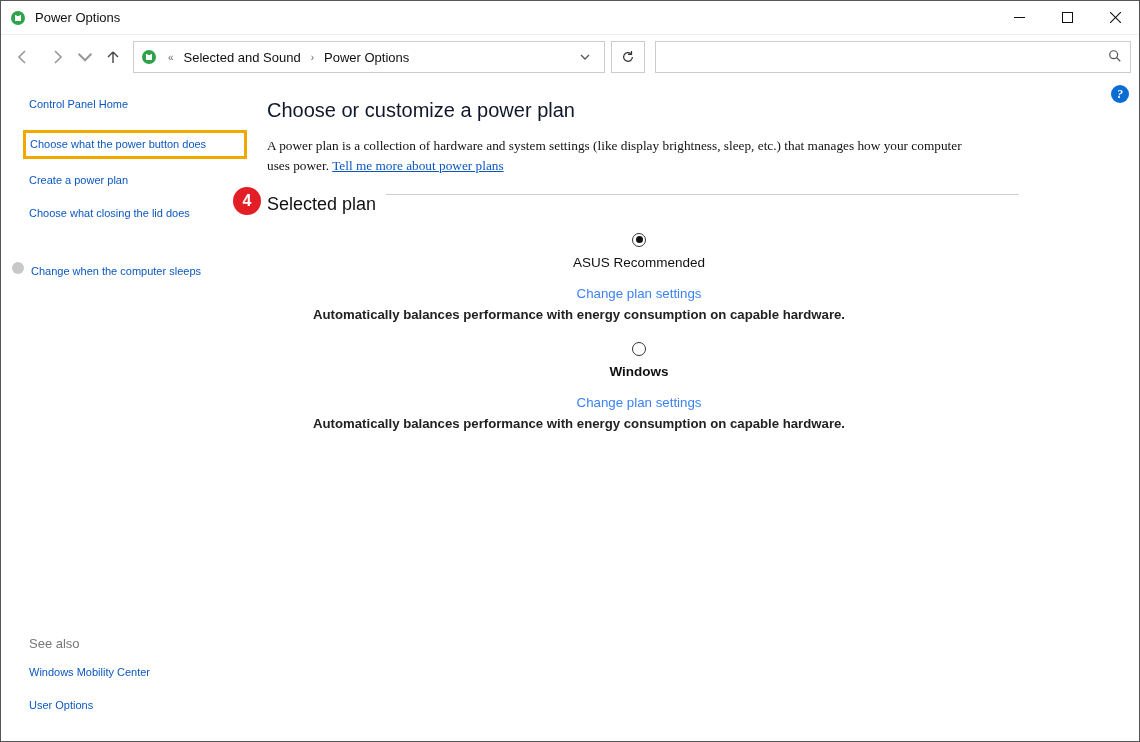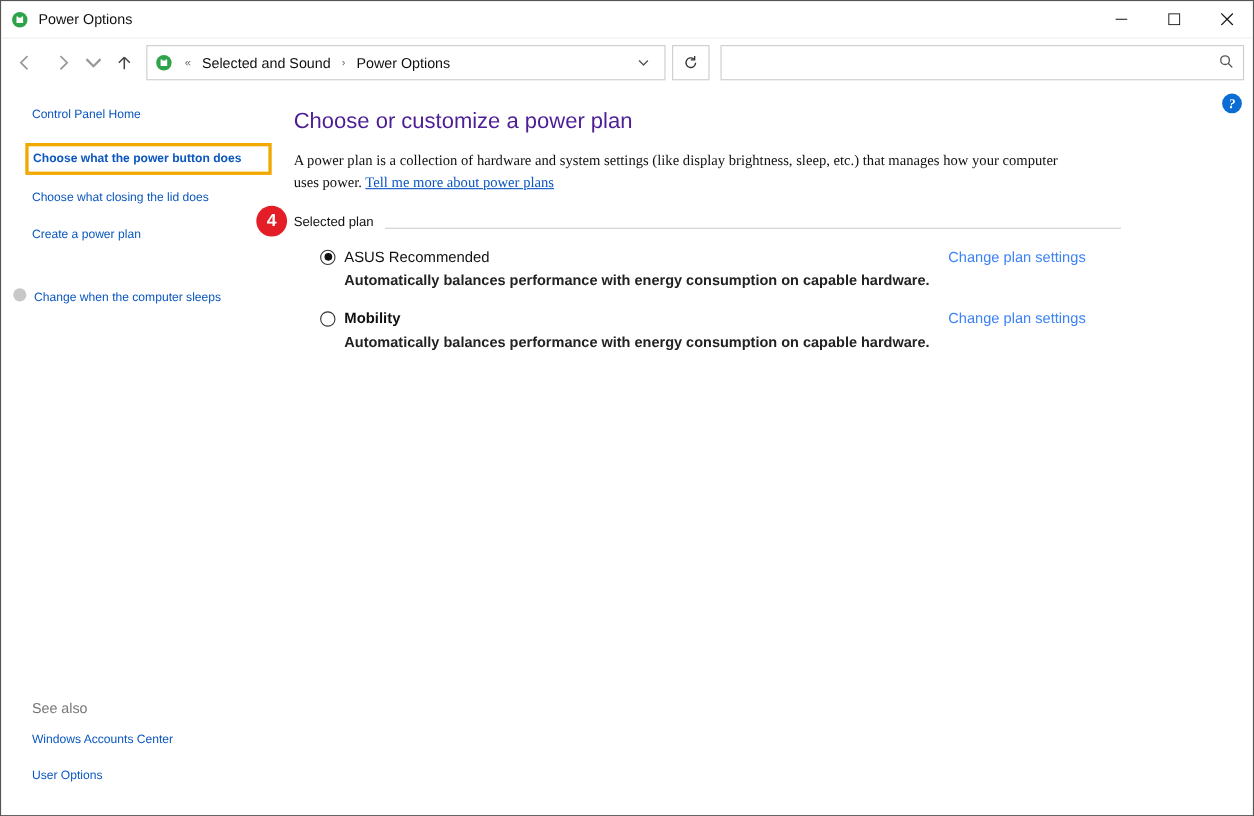--- a/index.html
+++ b/index.html
@@ -120,21 +120,20 @@
       line-height: 1.35;
       display: block;
       cursor: pointer;
       padding-right: 10px;
     }
     .sidebar a.highlighted {
       border: 3px solid #f1a900;
       padding: 4px 6px 4px 4px;
       margin-left: -6px;
       margin-bottom: 14px;
-      font-weight: bold;
     }
     .sidebar .icon-row { display:flex; align-items:flex-end; gap:6px; margin-left:-18px;margin-top:21px; }
     .sidebar .icon-row .moon { margin-top:2px; }
     .sidebar .bottom { margin-top: auto; padding-bottom: 16px; }
     .sidebar .see-also { color:#777; font-size:13px; margin-bottom: 14px; margin-top: 40px; }
     
     .annot-badge {
       position: absolute;
       left: 232px; top: 108px;
       width: 28px; height: 28px;
@@ -144,45 +143,45 @@
       font-weight: 600;
       font-size: 16px;
       display:flex; align-items:center; justify-content:center;
     }
     
     .main {
       flex: 1;
       padding: 20px 120px 20px 8px;
     }
     .main h1 {
-      color: #4c1d95;
+      color: #0f172a;
       font-weight: 400;
       font-size: 20px;
       margin-bottom: 14px;
     }
     .main p.desc {
       font-size: 13.3px;
       line-height: 1.5;
       margin-bottom: 18px;
       max-width: 720px;
       font-family: Liberation Serif, serif;
     }
     .main p.desc a { color:#0b57c0; text-decoration: underline; cursor:pointer; }
     .fieldset-label {
-      font-size: 12px;
+      font-size: 18px;
       margin-bottom: 12px;
-      display:flex; align-items:flex-end; gap:10px;
+      display:flex; align-items:flex-start; gap:10px;
     }
     .fieldset-label .line { flex:1; height:1px; background:#ccc; }
     .plan {
       padding: 6px 0 14px 24px;
       max-width: 720px;
     }
     .plan-header {
-      display:flex; align-items:flex-end; gap:8px;
+      display:flex; align-items:center; gap:8px;flex-direction:column;
     }
     .plan-header .radio {
       width:14px; height:14px; border:1.5px solid #333; border-radius:50%;
       display:flex; align-items:center; justify-content:center;
       cursor:pointer;
     }
     .plan-header .radio.checked::after {
       content:""; width:7px; height:7px; border-radius:50%; background:#111;
     }
     .plan-header .plan-name { font-size:13.5px; }
@@ -287,35 +286,35 @@
 
 <div class="content">
   <div class="help-badge">?</div>
 
   <div class="annot-badge">4</div>
 
   <div class="sidebar">
     <a class="side-link">Control Panel Home</a>
 
     <a class="side-link highlighted">Choose what the power button does</a>
+    <a class="side-link">Create a power plan</a>
     <a class="side-link">Choose what closing the lid does</a>
-    <a class="side-link">Create a power plan</a>
     <div class="icon-row">
       <span class="moon">
         <svg width="14" height="14" viewBox="0 0 14 14">
             <circle cx="7" cy="7" r="6" fill="#c8c8c8"></circle>
             <path d="M7 1 A6 6 0 0 0 7 13 A4 4 0 0 1 7 1" fill="#555"></path>
           </svg>
       </span>
       <a class="side-link" style="margin-bottom:0">Change when the computer sleeps</a>
     </div>
 
     <div class="bottom">
       <div class="see-also">See also</div>
-      <a class="side-link">Windows Accounts Center</a>
+      <a class="side-link">Windows Mobility Center</a>
       <a class="side-link" style="margin-bottom:0">User Options</a>
     </div>
   </div>
 
   <div class="main">
     <h1>Choose or customize a power plan</h1>
     <p class="desc">
       <span>A power plan is a collection of hardware and system settings (like display brightness, sleep, etc.) that manages how your computer uses power. </span><a>Tell me more about power plans</a>
     </p>
 
@@ -330,20 +329,20 @@
         <span class="plan-name">ASUS Recommended</span>
         <span class="spacer"></span>
         <a class="change">Change plan settings</a>
       </div>
       <div class="plan-sub">Automatically balances performance with energy consumption on capable hardware.</div>
     </div>
 
     <div class="plan">
       <div class="plan-header">
         <span class="radio"></span>
-        <span class="plan-name bold">Mobility</span>
+        <span class="plan-name bold">Windows</span>
         <span class="spacer"></span>
         <a class="change">Change plan settings</a>
       </div>
       <div class="plan-sub">Automatically balances performance with energy consumption on capable hardware.</div>
     </div>
   </div>
 </div>
 
 </body></html>

